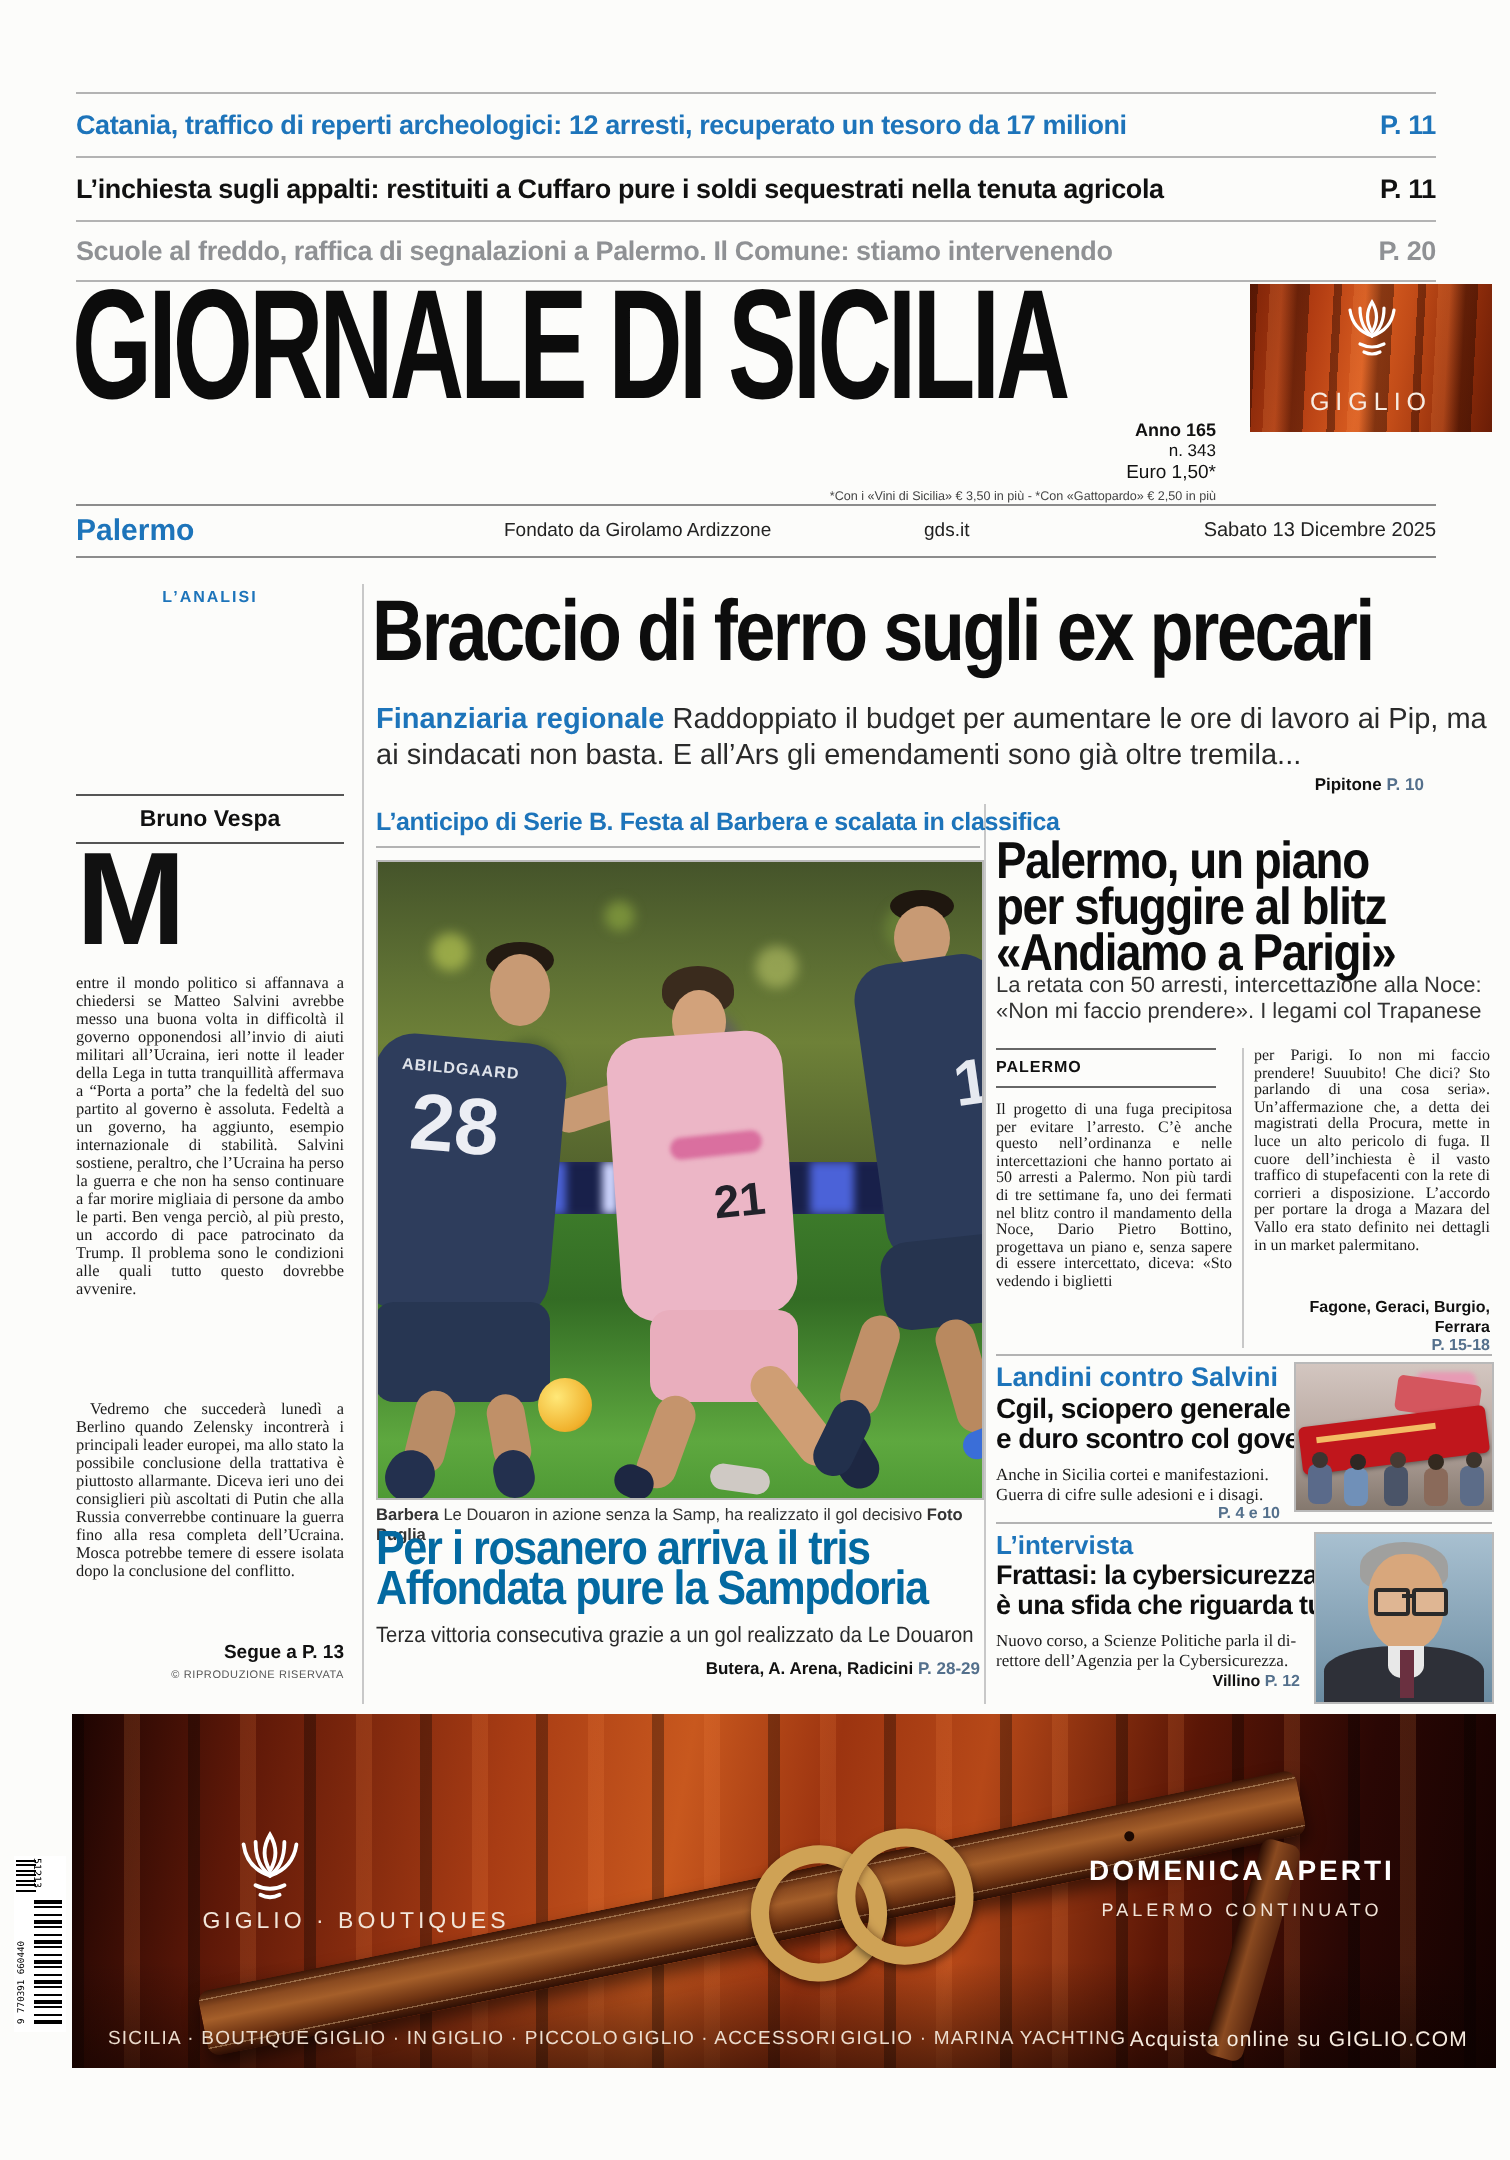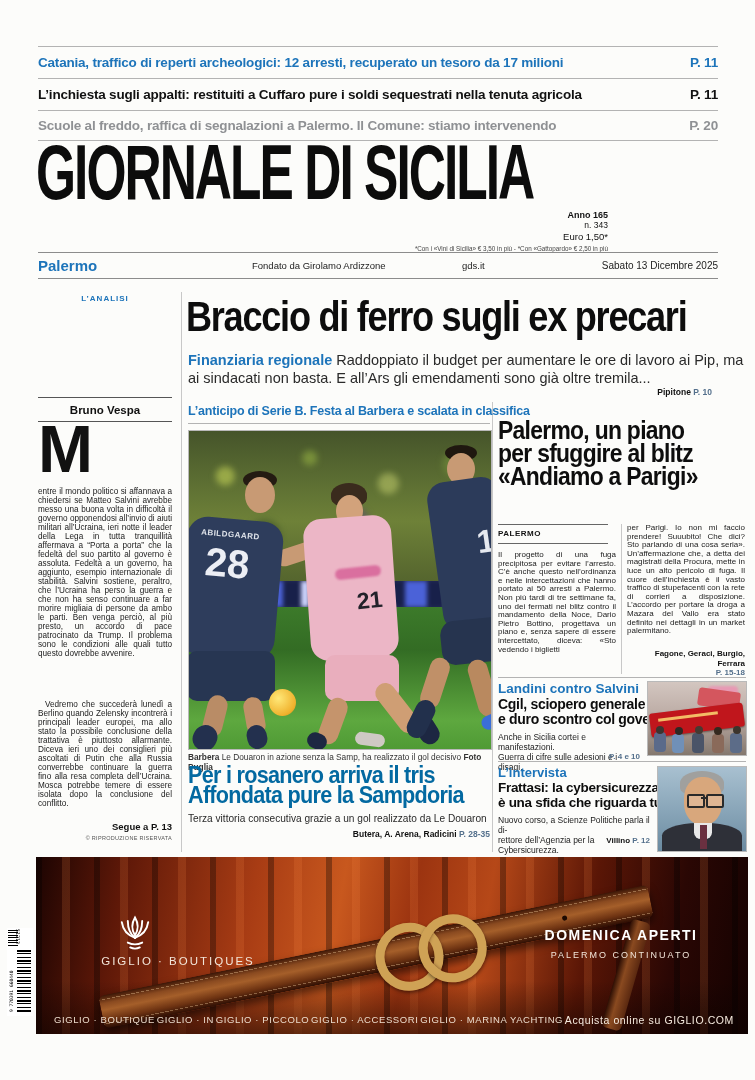--- a/index.html
+++ b/index.html
@@ -11,21 +11,21 @@
   .b{font-weight:bold}
   .tr{text-align:right}
   .blue{color:#1d74ba}
   .grayc{color:#8f9194}
   .pref{color:#54708c}
   .cx{display:inline-block;transform-origin:left top;white-space:nowrap}
   .strip-row{position:absolute;left:38px;width:680px;display:flex;justify-content:space-between;
              font-weight:bold;font-size:13.5px;letter-spacing:-0.2px;line-height:24px}
   .mast{position:absolute;left:36px;top:136px;font-weight:bold;font-size:78px;
         letter-spacing:-3px;line-height:72px;color:#0c0c0c}
-  .serif{font-family:Liberation Sans, sans-serif;text-align:justify;color:#1b1b1b}
+  .serif{font-family:Liberation Serif, serif;text-align:justify;color:#1b1b1b}
   .an-body{font-size:8.2px;line-height:9px}
   .bl-body{font-size:8px;line-height:8.6px}
   .h-lead{font-weight:bold;font-size:43px;letter-spacing:-1.5px;line-height:46px;color:#0d0d0d}
   .h-blitz{font-weight:bold;font-size:26px;letter-spacing:-0.8px;line-height:23px;color:#0d0d0d}
   .h-serie{font-weight:bold;font-size:24px;letter-spacing:-0.8px;line-height:20px;color:#0369a1}
   .h-small{font-weight:bold;font-size:13.5px;letter-spacing:-0.3px;line-height:12.5px;color:#0d0d0d}
   .kick{font-weight:bold;color:#1d74ba}
   .photo{position:absolute;overflow:hidden;border:1px solid #b9b9b9}
   .ad{position:absolute;left:36px;top:857px;width:712px;height:177px;overflow:hidden;
       background:
@@ -59,20 +59,35 @@
   <div class="strip-row grayc" style="top:114px">
     <span>Scuole al freddo, raffica di segnalazioni a Palermo. Il Comune: stiamo intervenendo</span>
     <span>P. 20</span>
   </div>
   <div class="hr" style="left:38px;top:140px;width:680px"></div>
 
   <div class="mast">
     <span class="cx" style="transform:scaleX(.66)">GIORNALE DI SICILIA</span>
   </div>
 
+  <div class="abs" style="left:625px;top:142px;width:121px;height:74px;overflow:hidden;
+       background:
+        repeating-linear-gradient(93deg,rgba(40,8,0,.45) 0 4px,rgba(0,0,0,0) 4px 10px,rgba(255,150,80,.18) 10px 16px,rgba(20,4,0,.4) 24px 30px,rgba(0,0,0,0) 30px 42px),
+        linear-gradient(100deg,#7e2408 0%,#b13c12 25%,#d85c20 48%,#c24c18 62%,#8e2c0a 85%,#6a1d06 100%)">
+    <svg class="abs lily" style="left:47px;top:7px" width="28" height="30" viewBox="0 0 28 30">
+      <path d="M14 2 C11 7 11 12 14 17 C17 12 17 7 14 2 Z"></path>
+      <path d="M14 19 C8 17 4 13 3 6"></path>
+      <path d="M14 19 C10 16 8 12 8 5"></path>
+      <path d="M14 19 C20 17 24 13 25 6"></path>
+      <path d="M14 19 C18 16 20 12 20 5"></path>
+      <path d="M8 23 Q14 26 20 23"></path>
+      <path d="M10 27 Q14 29 18 27"></path>
+    </svg>
+    <div class="abs" style="left:0;top:52px;width:121px;text-align:center;color:#f6ece2;font-size:12.5px;letter-spacing:3px">GIGLIO</div>
+  </div>
 
   <div class="abs tr" style="right:147px;top:211px;line-height:9px">
     <div class="b" style="font-size:9px">Anno 165</div>
     <div style="font-size:8.5px;margin-top:1px">n. 343</div>
     <div style="font-size:9.5px;margin-top:2px">Euro 1,50*</div>
     <div style="font-size:6.3px;color:#444;margin-top:3px">*Con i «Vini di Sicilia» € 3,50 in più - *Con «Gattopardo» € 2,50 in più</div>
   </div>
 
   <div class="hr" style="left:38px;top:252px;width:680px;background:#8c8c8c"></div>
   <div class="abs blue b" style="left:38px;top:257px;font-size:15px">Palermo</div>
@@ -170,28 +185,29 @@
 
   <div class="abs h-serie" style="left:188px;top:765px">
     <span class="cx" style="transform:scaleX(.9)">Per i rosanero arriva il tris</span><br>
     <span class="cx" style="transform:scaleX(.9)">Affondata pure la Sampdoria</span>
   </div>
   <div class="abs" style="left:188px;top:812px;font-size:11px;color:#2a2a2a">
     <span class="cx" style="transform:scaleX(.92)">Terza vittoria consecutiva grazie a un gol realizzato da Le Douaron</span>
   </div>
   <div class="abs tr" style="left:188px;top:829px;width:302px;font-size:8.5px">
     <span class="b">Butera, A. Arena, Radicini</span>
-    <span class="pref b">P. 28-35</span>
+    <span class="pref b">P. 28-29</span>
   </div>
 
   <div class="abs h-blitz" style="left:498px;top:419px">
     <span class="cx" style="transform:scaleX(.88)">Palermo, un piano</span><br>
     <span class="cx" style="transform:scaleX(.88)">per sfuggire al blitz</span><br>
     <span class="cx" style="transform:scaleX(.88)">«Andiamo a Parigi»</span>
   </div>
+  <div class="abs" style="left:498px;top:487px;width:248px;font-size:11px;line-height:13px;color:#333">La retata con 50 arresti, intercettazione alla Noce: «Non mi faccio prendere». I legami col Trapanese</div>
 
   <div class="hr" style="left:498px;top:524px;width:110px;background:#666"></div>
   <div class="abs b" style="left:498px;top:529px;font-size:8px;letter-spacing:.5px">PALERMO</div>
   <div class="hr" style="left:498px;top:543px;width:110px;background:#666"></div>
 
   <div class="abs serif bl-body" style="left:498px;top:551px;width:118px">Il progetto di una fuga precipitosa per evitare l’arresto. C’è anche questo nell’ordinanza e nelle intercettazioni che hanno portato ai 50 arresti a Palermo. Non più tardi di tre settimane fa, uno dei fermati nel blitz contro il mandamento della Noce, Dario Pietro Bottino, progettava un piano e, senza sapere di essere intercettato, diceva: «Sto vedendo i biglietti</div>
   <div class="vr" style="left:621px;top:524px;height:150px"></div>
   <div class="abs serif bl-body" style="left:627px;top:524px;width:118px">per Parigi. Io non mi faccio prendere! Suuubito! Che dici? Sto parlando di una cosa seria». Un’affermazione che, a detta dei magistrati della Procura, mette in luce un alto pericolo di fuga. Il cuore dell’inchiesta è il vasto traffico di stupefacenti con la rete di corrieri a disposizione. L’accordo per portare la droga a Mazara del Vallo era stato definito nei dettagli in un market palermitano.</div>
   <div class="abs tr" style="left:627px;top:649px;width:118px;font-size:8px;line-height:9.5px">
     <span class="b">Fagone, Geraci, Burgio, Ferrara</span><br>
@@ -279,21 +295,21 @@
       <path d="M14 19 C18 16 20 12 20 5"></path>
       <path d="M8 23 Q14 26 20 23"></path>
       <path d="M10 27 Q14 29 18 27"></path>
     </svg>
     <div class="ad-txt" style="left:42px;top:98px;width:200px;text-align:center;font-size:11.5px;letter-spacing:2px">GIGLIO · BOUTIQUES</div>
 
     <div class="ad-txt b" style="left:500px;top:70px;width:170px;text-align:center;font-size:14px;letter-spacing:1.5px;color:#fff">DOMENICA APERTI</div>
     <div class="ad-txt" style="left:500px;top:93px;width:170px;text-align:center;font-size:9px;letter-spacing:2px">PALERMO CONTINUATO</div>
 
     <div class="links">
-      <span>GIGLIO · BOUTIQUE</span>
+      <span>SICILIA · BOUTIQUE</span>
       <span>GIGLIO · IN</span>
       <span>GIGLIO · PICCOLO</span>
       <span>GIGLIO · ACCESSORI</span>
       <span>GIGLIO · MARINA YACHTING</span>
       <span style="font-size:10.5px;color:#f6ebdf">Acquista online su GIGLIO.COM</span>
     </div>
   </div>
 
   <div class="abs" style="left:7px;top:928px;width:26px;height:88px;background:#fff">
     <div class="abs" style="left:1px;top:2px;width:10px;height:16px;background:repeating-linear-gradient(180deg,#000 0 1px,#fff 1px 2px,#000 2px 3px,#fff 3px 5px)"></div>

